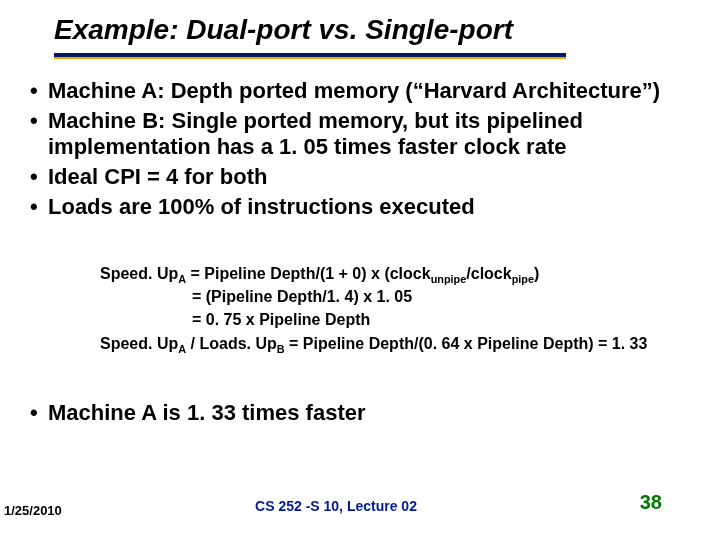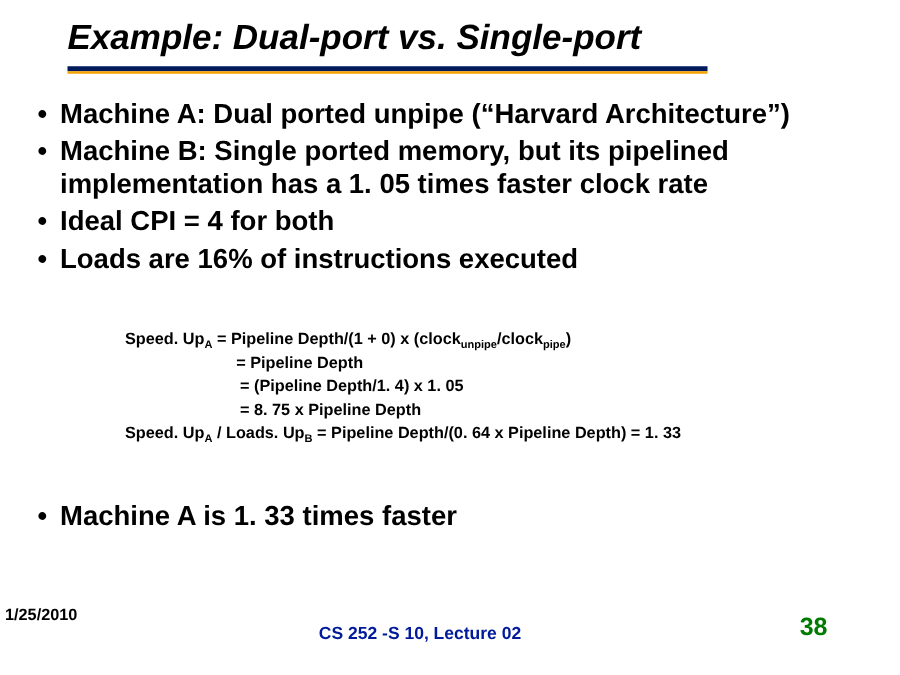--- a/index.html
+++ b/index.html
@@ -67,42 +67,42 @@
     padding-left: 2px;
   }
   .bullet .txt {
     flex: 1;
   }
   .mathblock {
     position: absolute;
     left: 100px;
     top: 262px;
     width: 600px;
-    font-size: 13px;
+    font-size: 16px;
     font-weight: bold;
     line-height: 1.45;
     white-space: nowrap;
   }
   .mathblock .row {
     display: block;
   }
   .indent1 { padding-left: 89px; }
   .indent2 { padding-left: 92px; }
   sub { font-size: 0.68em; vertical-align: sub; line-height: 0; }
   .conclusion {
     position: absolute;
     left: 28px;
     top: 400px;
     font-size: 22px;
     font-weight: bold;
   }
   .footer-left {
     position: absolute;
     left: 4px;
-    bottom: 41px;
+    bottom: 22px;
     font-size: 13px;
     font-weight: bold;
     color: #000;
   }
   .footer-center {
     position: absolute;
     left: 0; right: 0;
     bottom: 26px;
     text-align: center;
     font-size: 14px;
@@ -128,41 +128,40 @@
 
   <div class="title">Example: Dual-port vs. Single-port</div>
   <div class="title-underline">
     <div class="bar-navy"></div>
     <div class="bar-orange"></div>
   </div>
 
   <div class="body">
     <div class="bullet">
       <div class="dot">•</div>
-      <div class="txt">Machine A: Dual ported unpipe (“Harvard Architecture”)</div>
+      <div class="txt">Machine A: Depth ported memory (“Harvard Architecture”)</div>
     </div>
     <div class="bullet">
       <div class="dot">•</div>
       <div class="txt">Machine B: Single ported memory, but its pipelined implementation has a 1. 05 times faster clock rate</div>
     </div>
     <div class="bullet">
       <div class="dot">•</div>
       <div class="txt">Ideal CPI = 4 for both</div>
     </div>
     <div class="bullet">
       <div class="dot">•</div>
-      <div class="txt">Loads are 16% of instructions executed</div>
+      <div class="txt">Loads are 100% of instructions executed</div>
     </div>
   </div>
 
   <div class="mathblock">
     <span class="row"><span>Speed. Up</span><sub>A</sub><span> = Pipeline Depth/(1 + 0) x (clock</span><sub>unpipe</sub><span>/clock</span><sub>pipe</sub><span>)</span></span>
-    <span class="row indent1">= Pipeline Depth</span>
     <span class="row indent2">= (Pipeline Depth/1. 4) x  1. 05</span>
-    <span class="row indent2">= 8. 75 x Pipeline Depth</span>
+    <span class="row indent2">= 0. 75 x Pipeline Depth</span>
     <span class="row"><span>Speed. Up</span><sub>A</sub><span> / Loads. Up</span><sub>B</sub><span> = Pipeline Depth/(0. 64 x Pipeline Depth) = 1. 33</span></span>
   </div>
 
   <div class="conclusion">
     <div class="concl-row">
       <div class="dot">•</div>
       <div>Machine A is 1. 33 times faster</div>
     </div>
   </div>
 

